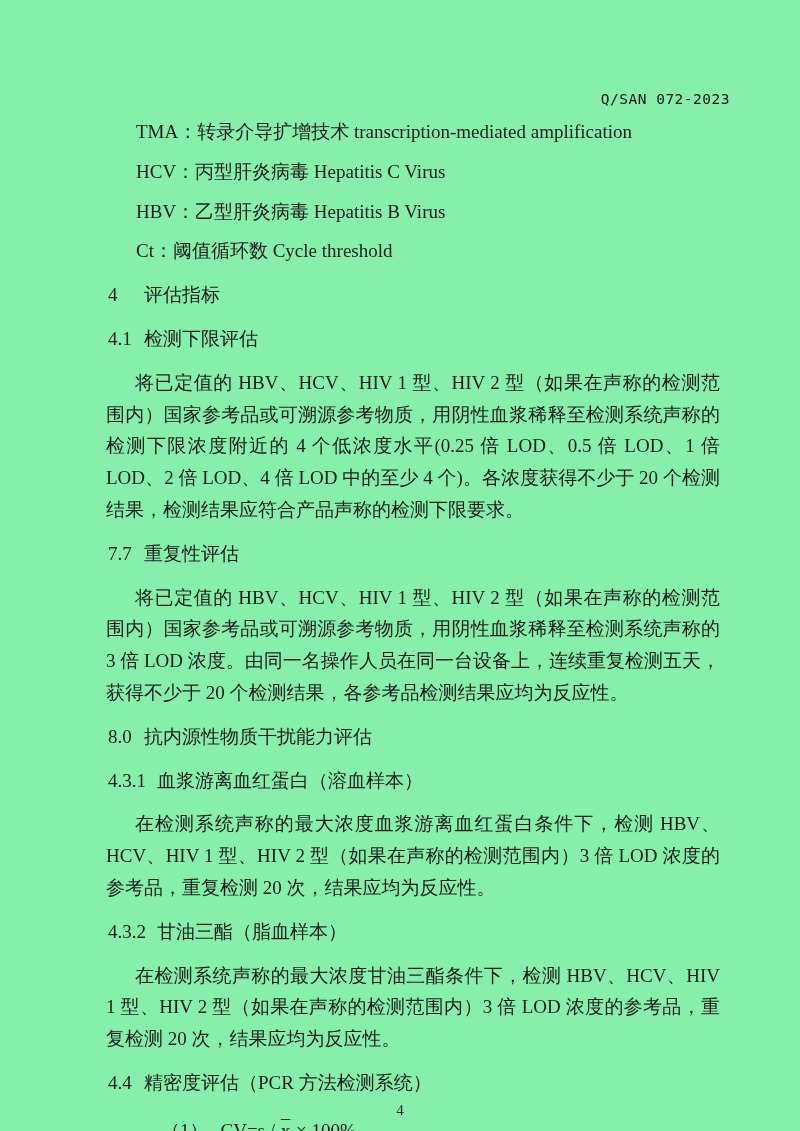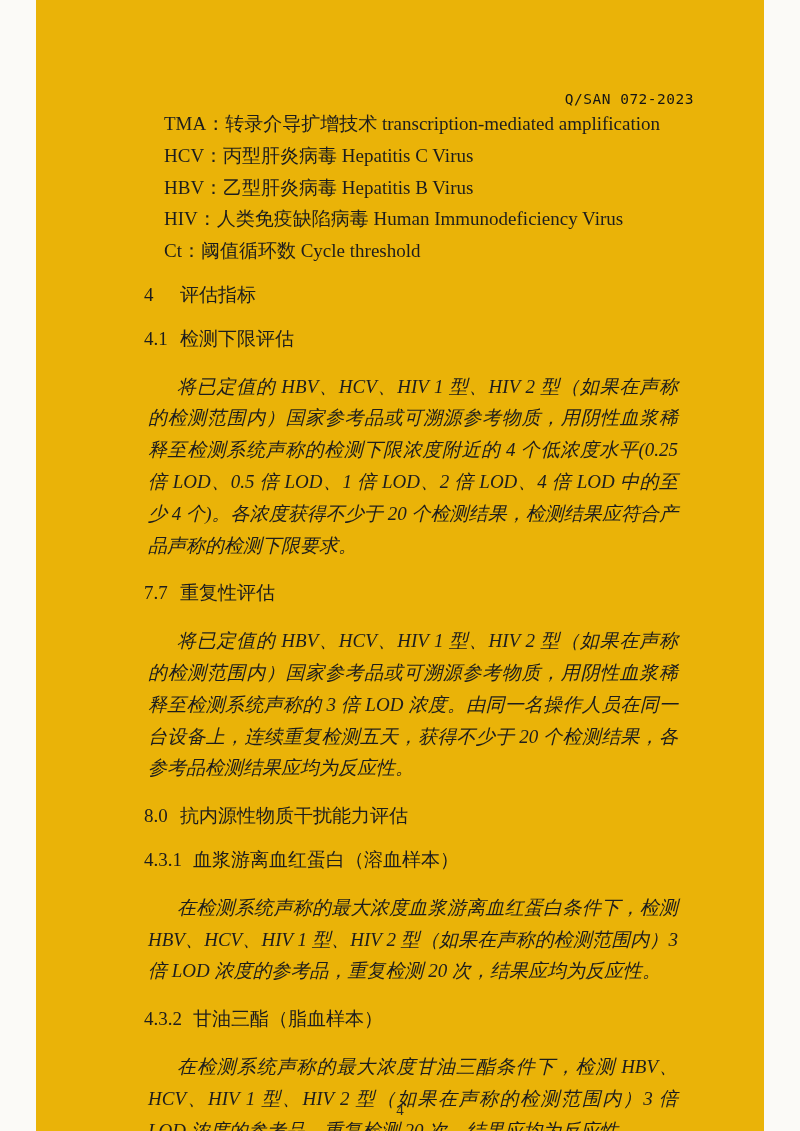--- a/index.html
+++ b/index.html
@@ -2,24 +2,24 @@
 <html lang="zh"><head>
 <meta charset="utf-8">
 <style>
   html, body {
     margin: 0;
     padding: 0;
     background: #fbfaf7;
   }
   .page {
     position: relative;
-    width: 728px;
+    width: 800px;
     height: 1131px;
     margin: 0 auto;
-    background: #eab308;
+    background: #86efac;
     color: #1d1d1d;
     font-family: "Liberation Serif", "DejaVu Serif", serif;
     font-size: 19px;
     overflow: hidden;
   }
   .doc-header {
     position: absolute;
     top: 91px;
     right: 70px;
     font-family: "DejaVu Sans Mono", "Liberation Mono", monospace;
@@ -27,44 +27,43 @@
     letter-spacing: 0.5px;
     color: #151515;
   }
   .content {
     position: absolute;
     left: 96px;
     right: 70px;
     top: 108px;
   }
   .abbr-line {
-    margin: 0;
+    margin: 8px;
     padding-left: 32px;
     line-height: 31.8px;
     white-space: nowrap;
   }
   .heading {
     margin: 12px;
     font-size: 19px;
     font-weight: normal;
     line-height: 31.8px;
   }
   .h-num {
     display: inline-block;
     min-width: 36px;
   }
   .h-num.lvl3 {
     min-width: 49px;
   }
   .body-para {
-    margin: 16px;
+    margin: 10px;
     text-indent: 29px;
     text-align: justify;
     line-height: 31.8px;
-    font-style: italic;
   }
   .formula-line {
     margin: 16px;
     padding-left: 49px;
     line-height: 31.8px;
   }
   .f-num {
     margin-right: 12px;
   }
   .mean-var {
@@ -87,21 +86,20 @@
 <div class="page">
 
   <div class="doc-header">Q/SAN 072-2023</div>
 
   <div class="content">
 
     <section>
       <p class="abbr-line">TMA：转录介导扩增技术 transcription-mediated amplification</p>
       <p class="abbr-line">HCV：丙型肝炎病毒 Hepatitis C Virus</p>
       <p class="abbr-line">HBV：乙型肝炎病毒 Hepatitis B Virus</p>
-      <p class="abbr-line">HIV：人类免疫缺陷病毒 Human Immunodeficiency Virus</p>
       <p class="abbr-line">Ct：阈值循环数 Cycle threshold</p>
     </section>
 
     <h2 class="heading"><span class="h-num">4</span><span>评估指标</span></h2>
 
     <h3 class="heading"><span class="h-num">4.1</span><span>检测下限评估</span></h3>
 
     <p class="body-para">将已定值的 HBV、HCV、HIV 1 型、HIV 2 型（如果在声称的检测范围内）国家参考品或可溯源参考物质，用阴性血浆稀释至检测系统声称的检测下限浓度附近的 4 个低浓度水平(0.25 倍 LOD、0.5 倍 LOD、1 倍 LOD、2 倍 LOD、4 倍 LOD 中的至少 4 个)。各浓度获得不少于 20 个检测结果，检测结果应符合产品声称的检测下限要求。</p>
 
     <h3 class="heading"><span class="h-num">7.7</span><span>重复性评估</span></h3>

